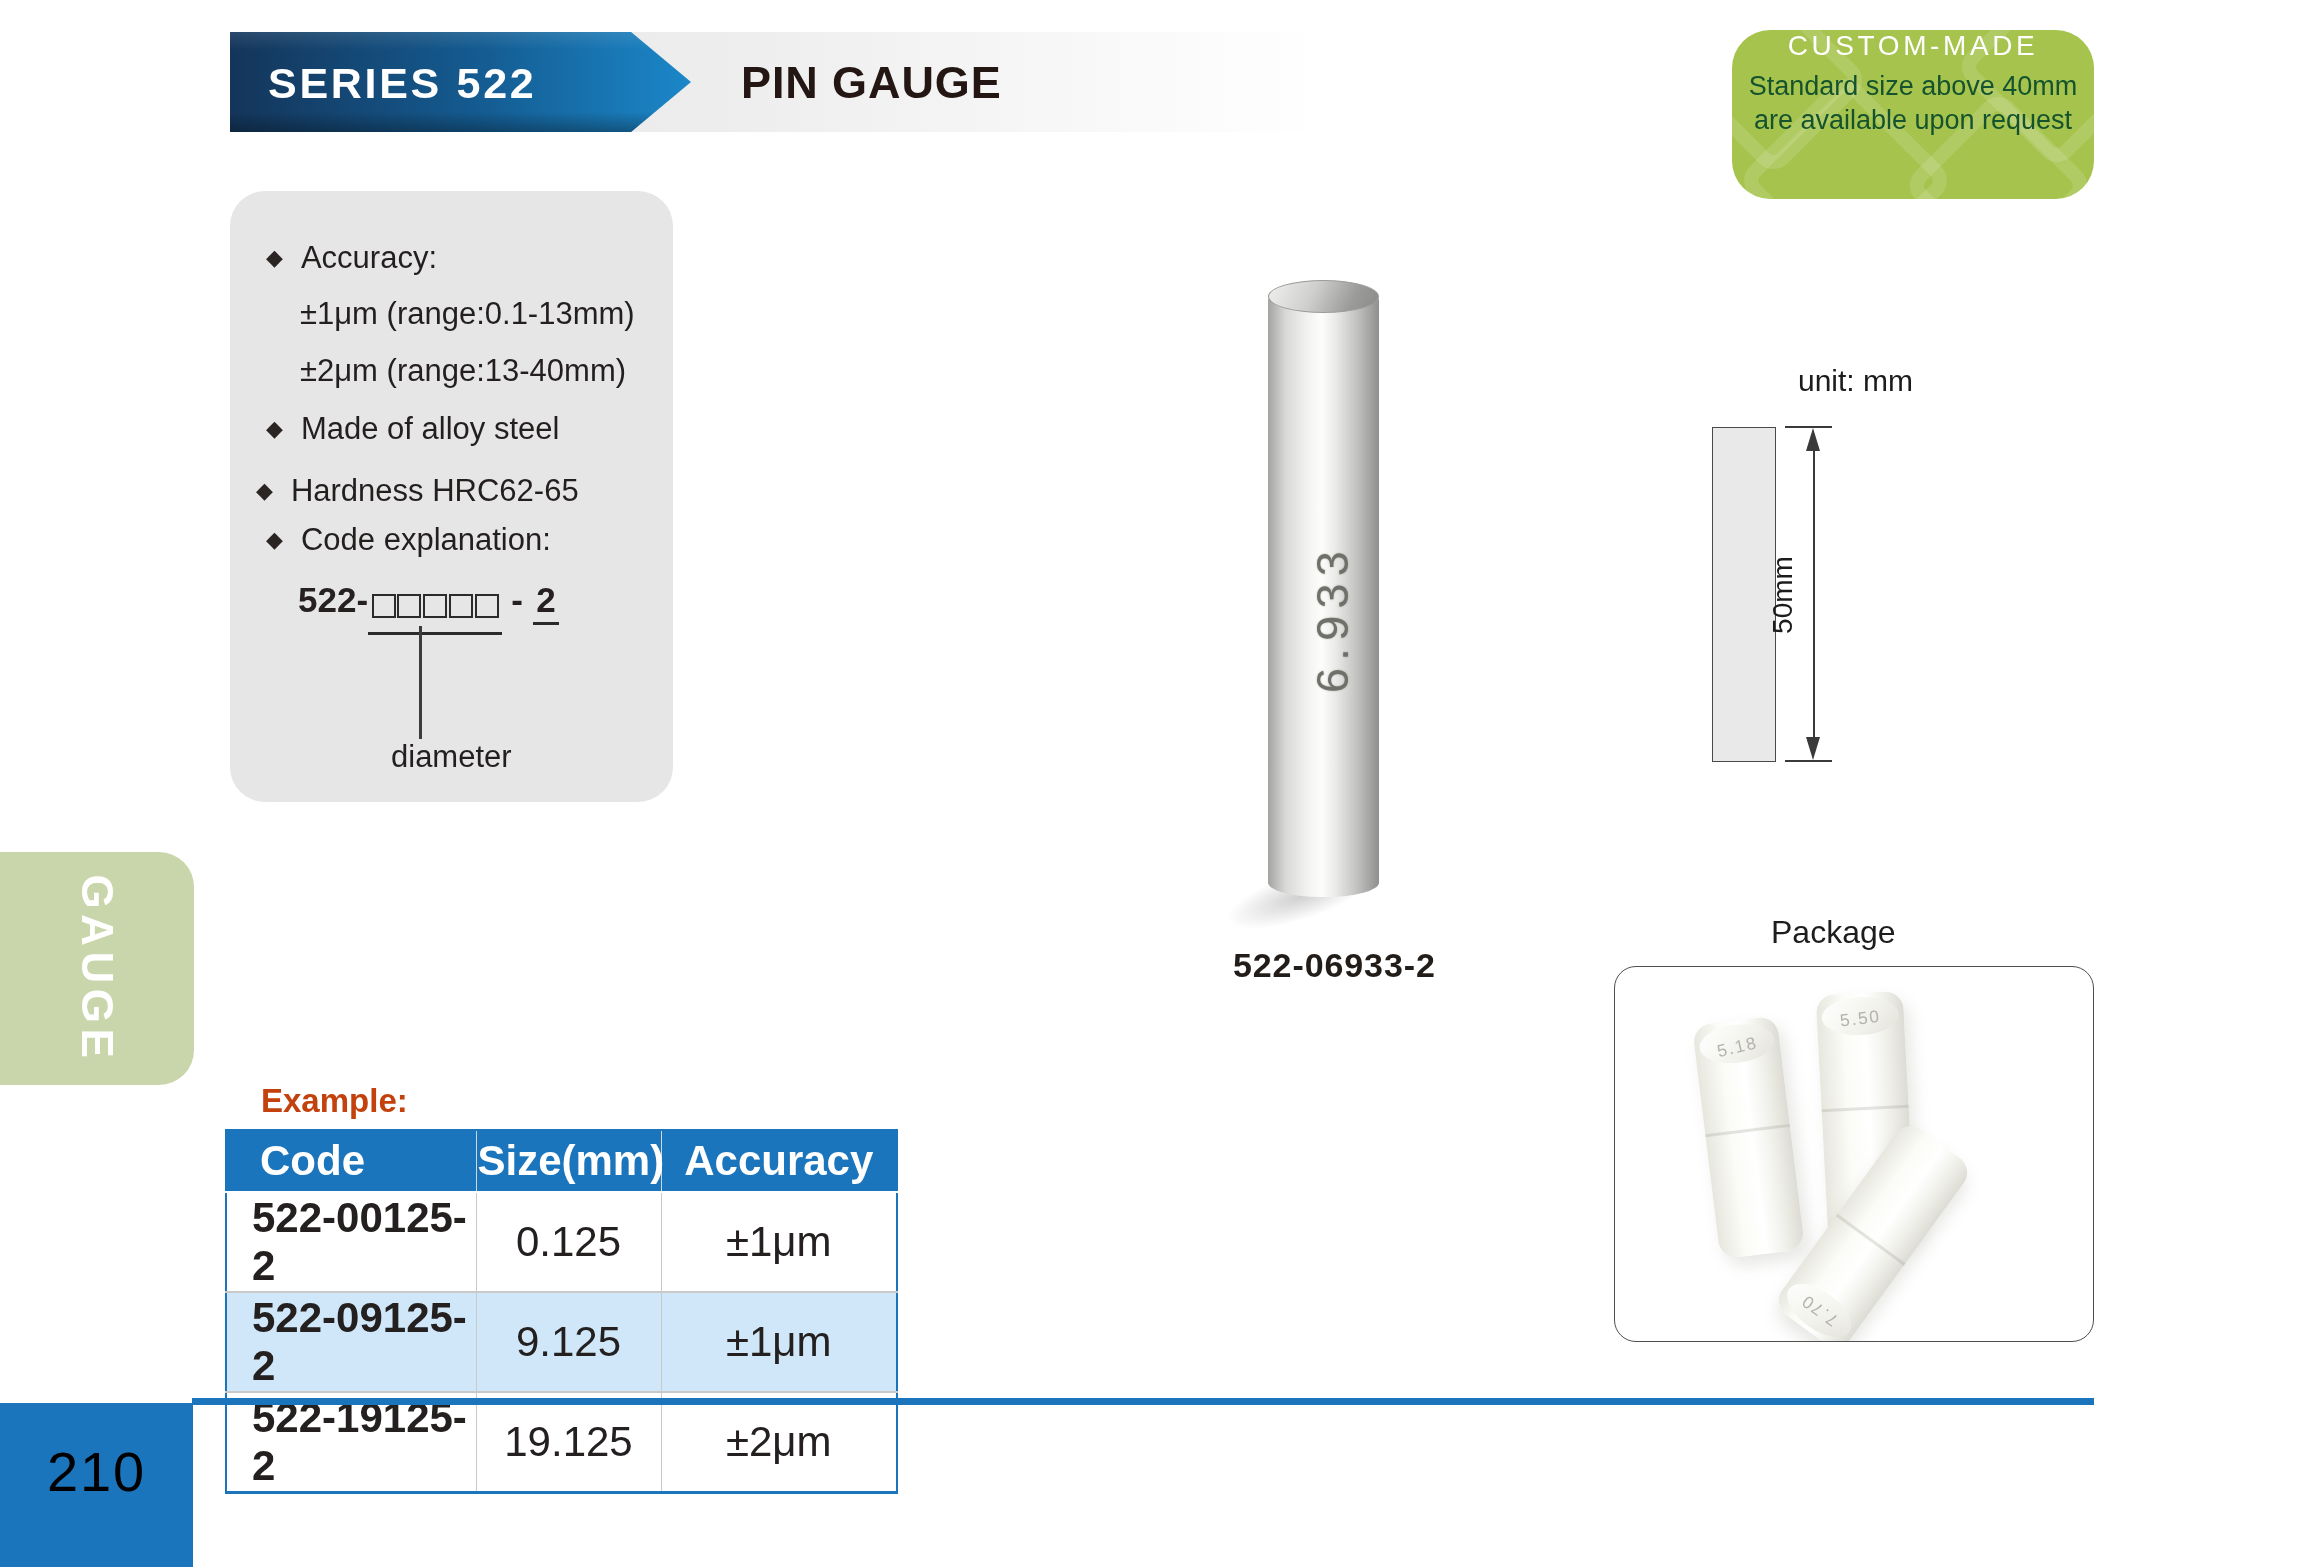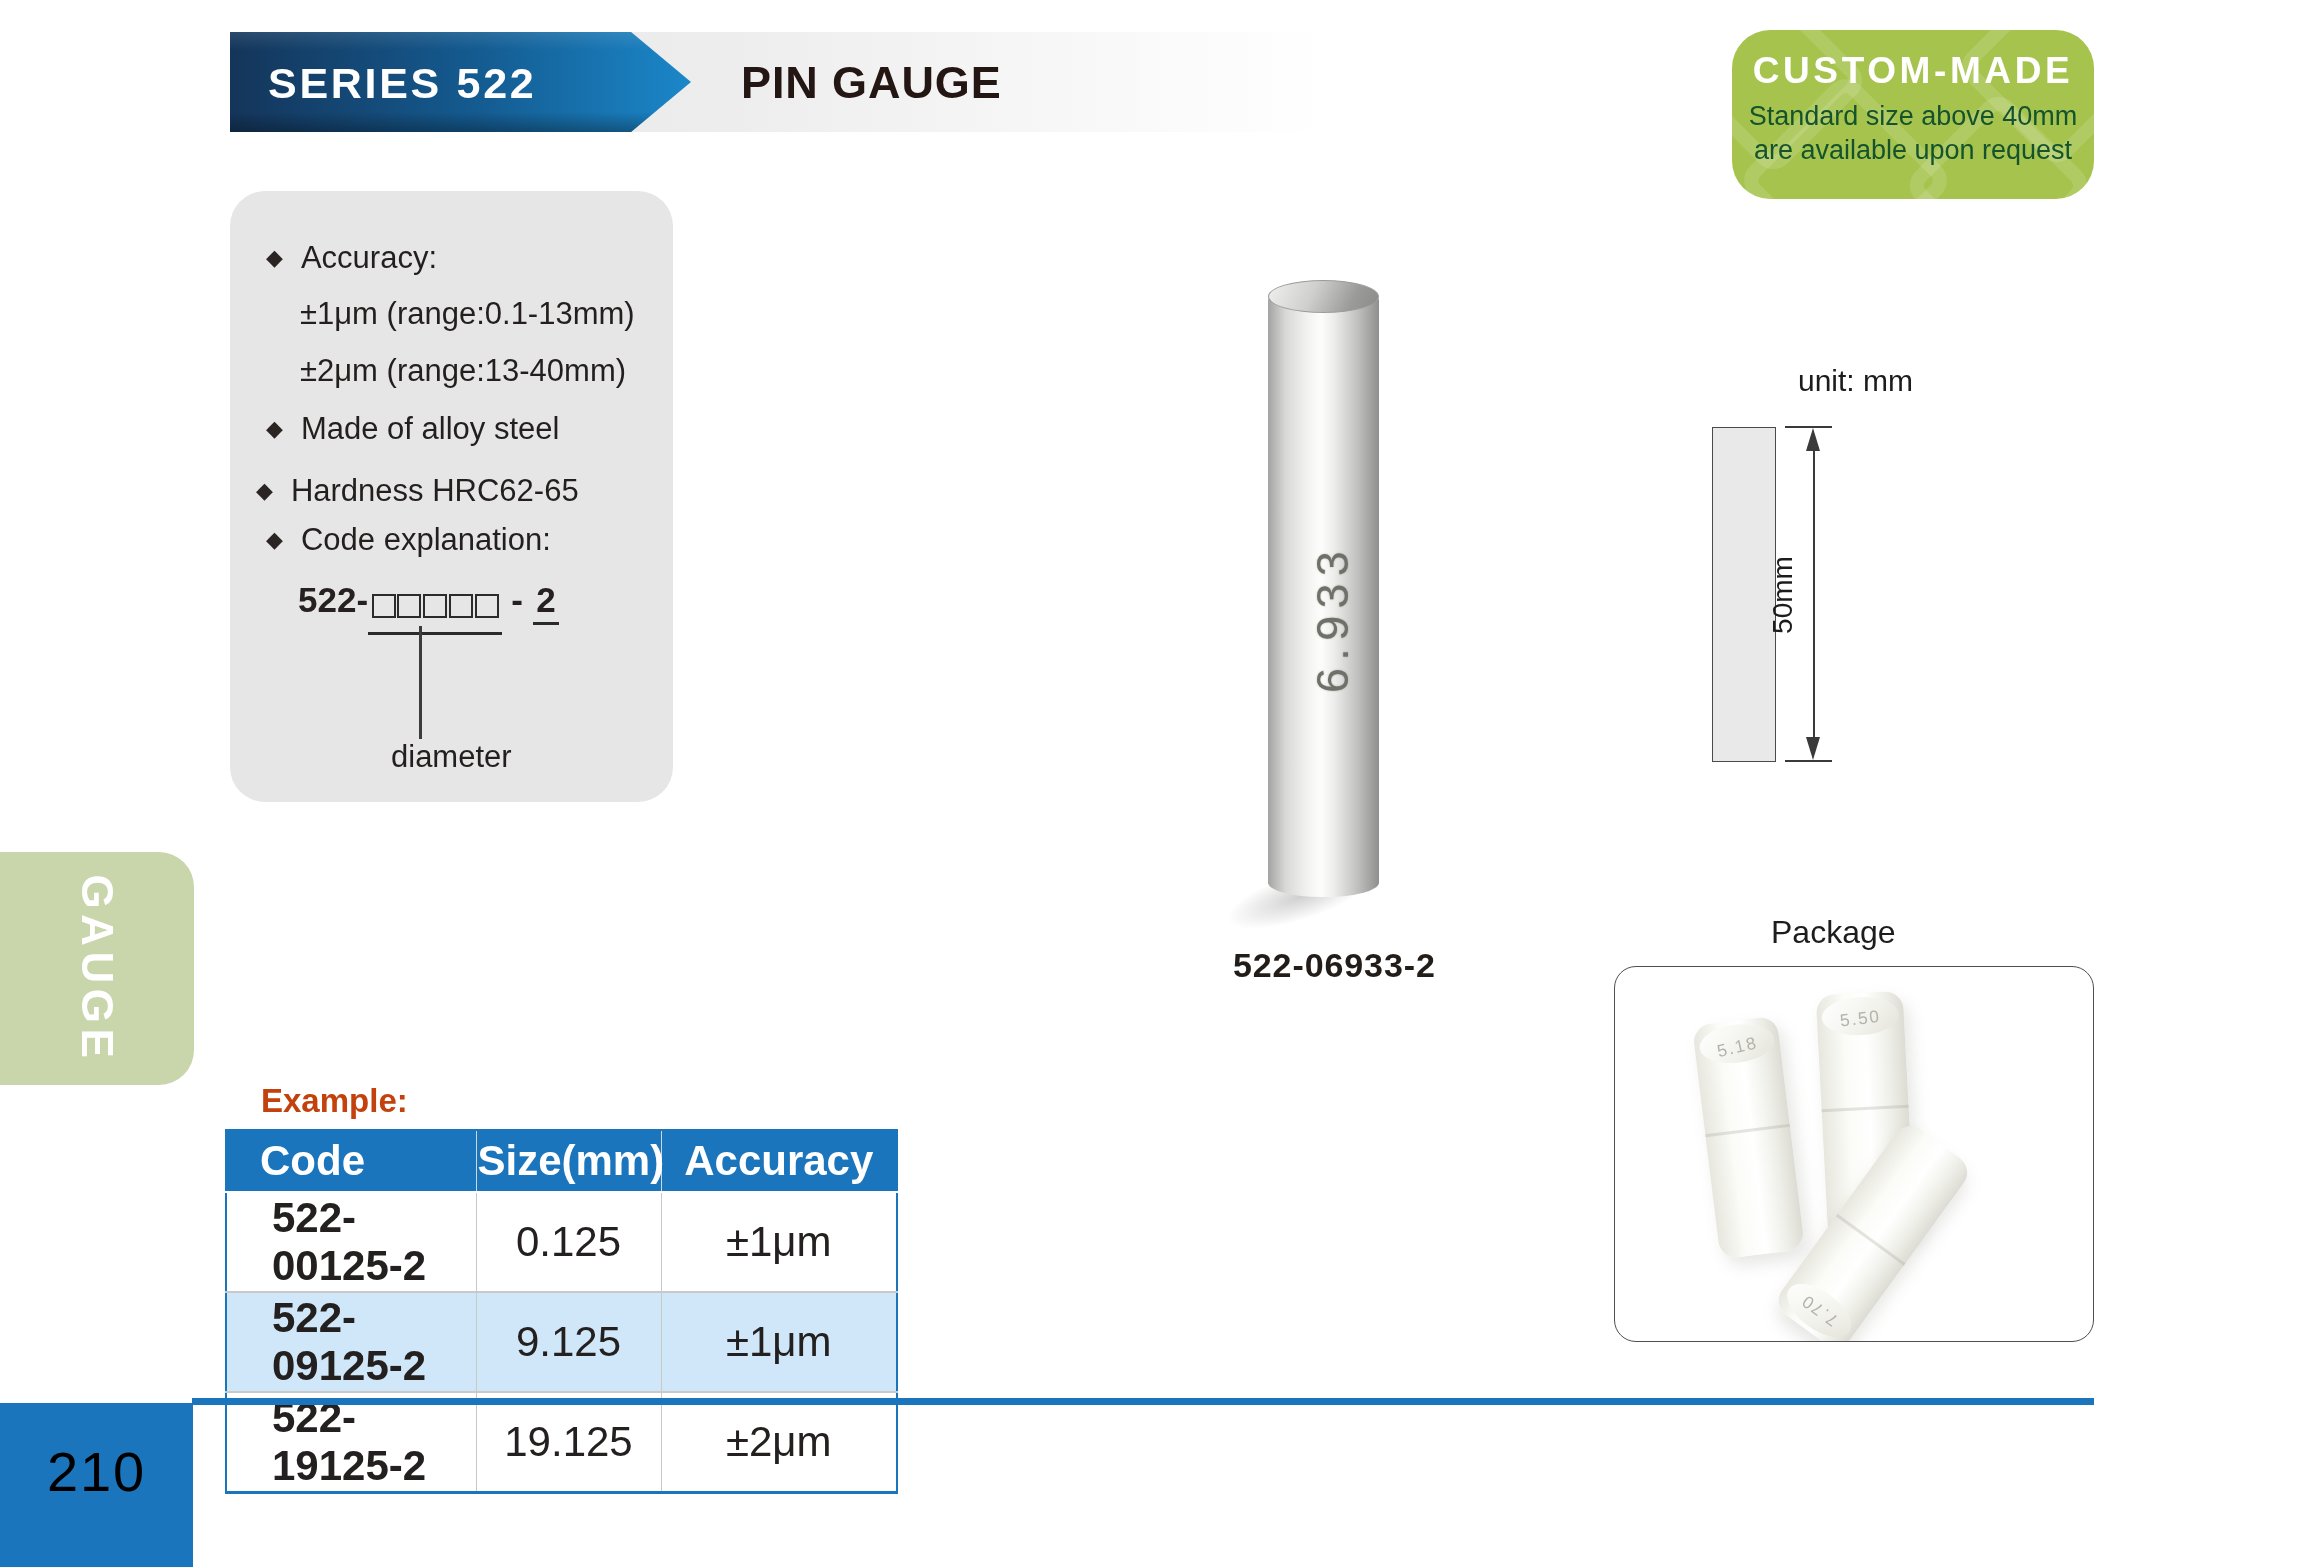--- a/index.html
+++ b/index.html
@@ -30,21 +30,21 @@
   
   .badge{
     position:absolute;left:1732px;top:30px;width:362px;height:169px;
     background:#a6c44d;border-radius:38px;color:#ffffff;text-align:center;overflow:hidden;
   }
   .badge .deco{position:absolute;border:14.5px solid rgba(255,255,255,0.13);border-radius:20px;}
   .badge .d1{width:109px;height:109px;left:-27px;top:-18px;transform:rotate(45deg);}
   .badge .d2{width:127px;height:127px;left:36px;top:73px;transform:rotate(45deg);}
   .badge .d3{width:118px;height:118px;right:-36px;top:-36px;transform:rotate(45deg);}
   .badge .d4{width:109px;height:109px;right:27px;bottom:-55px;transform:rotate(45deg);}
-  .badge-title{position:relative;margin-top:20px;font-size:37px;font-weight:bold;letter-spacing:3.6px;}
+  .badge-title{position:relative;font-size:28px;font-weight:normal;letter-spacing:3.6px;}
   .badge-text{position:relative;margin-top:7.3px;font-size:27px;line-height:34px;color:#14532d;}
   
   .info-box{
     position:absolute;left:230px;top:191px;width:443px;height:611px;
     background:#e6e6e7;border-radius:35px;
   }
   .info-line{position:absolute;font-size:31px;color:#241f1f;white-space:nowrap;}
   .bullet{display:inline-block;font-size:22px;color:#2a2423;margin-right:18px;transform:translateY(-2.7px);}
   .l1{left:266px;top:240px;}
   .l2{left:300px;top:296px;}
@@ -145,21 +145,21 @@
     border-right:1.8px solid #cfd6dc;border-bottom:2.7px solid #ffffff;
   }
   .ex-table th:last-child,.ex-table td:last-child{border-right:none;}
   .ex-table th.col-code{text-align:left;padding-left:33px;}
   .ex-table td{
     height:55px;text-align:center;color:#242020;background:#ffffff;
     border-right:1.8px solid #c9c9c9;border-bottom:2.7px solid #c9c9c9;
   }
   .ex-table tr:last-child td{border-bottom:3.6px solid #1b75bc;}
   .ex-table tr.alt td{background:#cfe7f8;}
-  .ex-table td.cell-code{text-align:left;padding-left:45px;font-weight:bold;}
+  .ex-table td.cell-code{text-align:left;padding-left:25px;font-weight:bold;}
 </style>
 </head>
 <body>
 
 <div class="band-gray"></div>
 <div class="band-blue"></div>
 <div class="series-label">SERIES 522</div>
 <div class="page-title">PIN GAUGE</div>
 
 <div class="badge">

